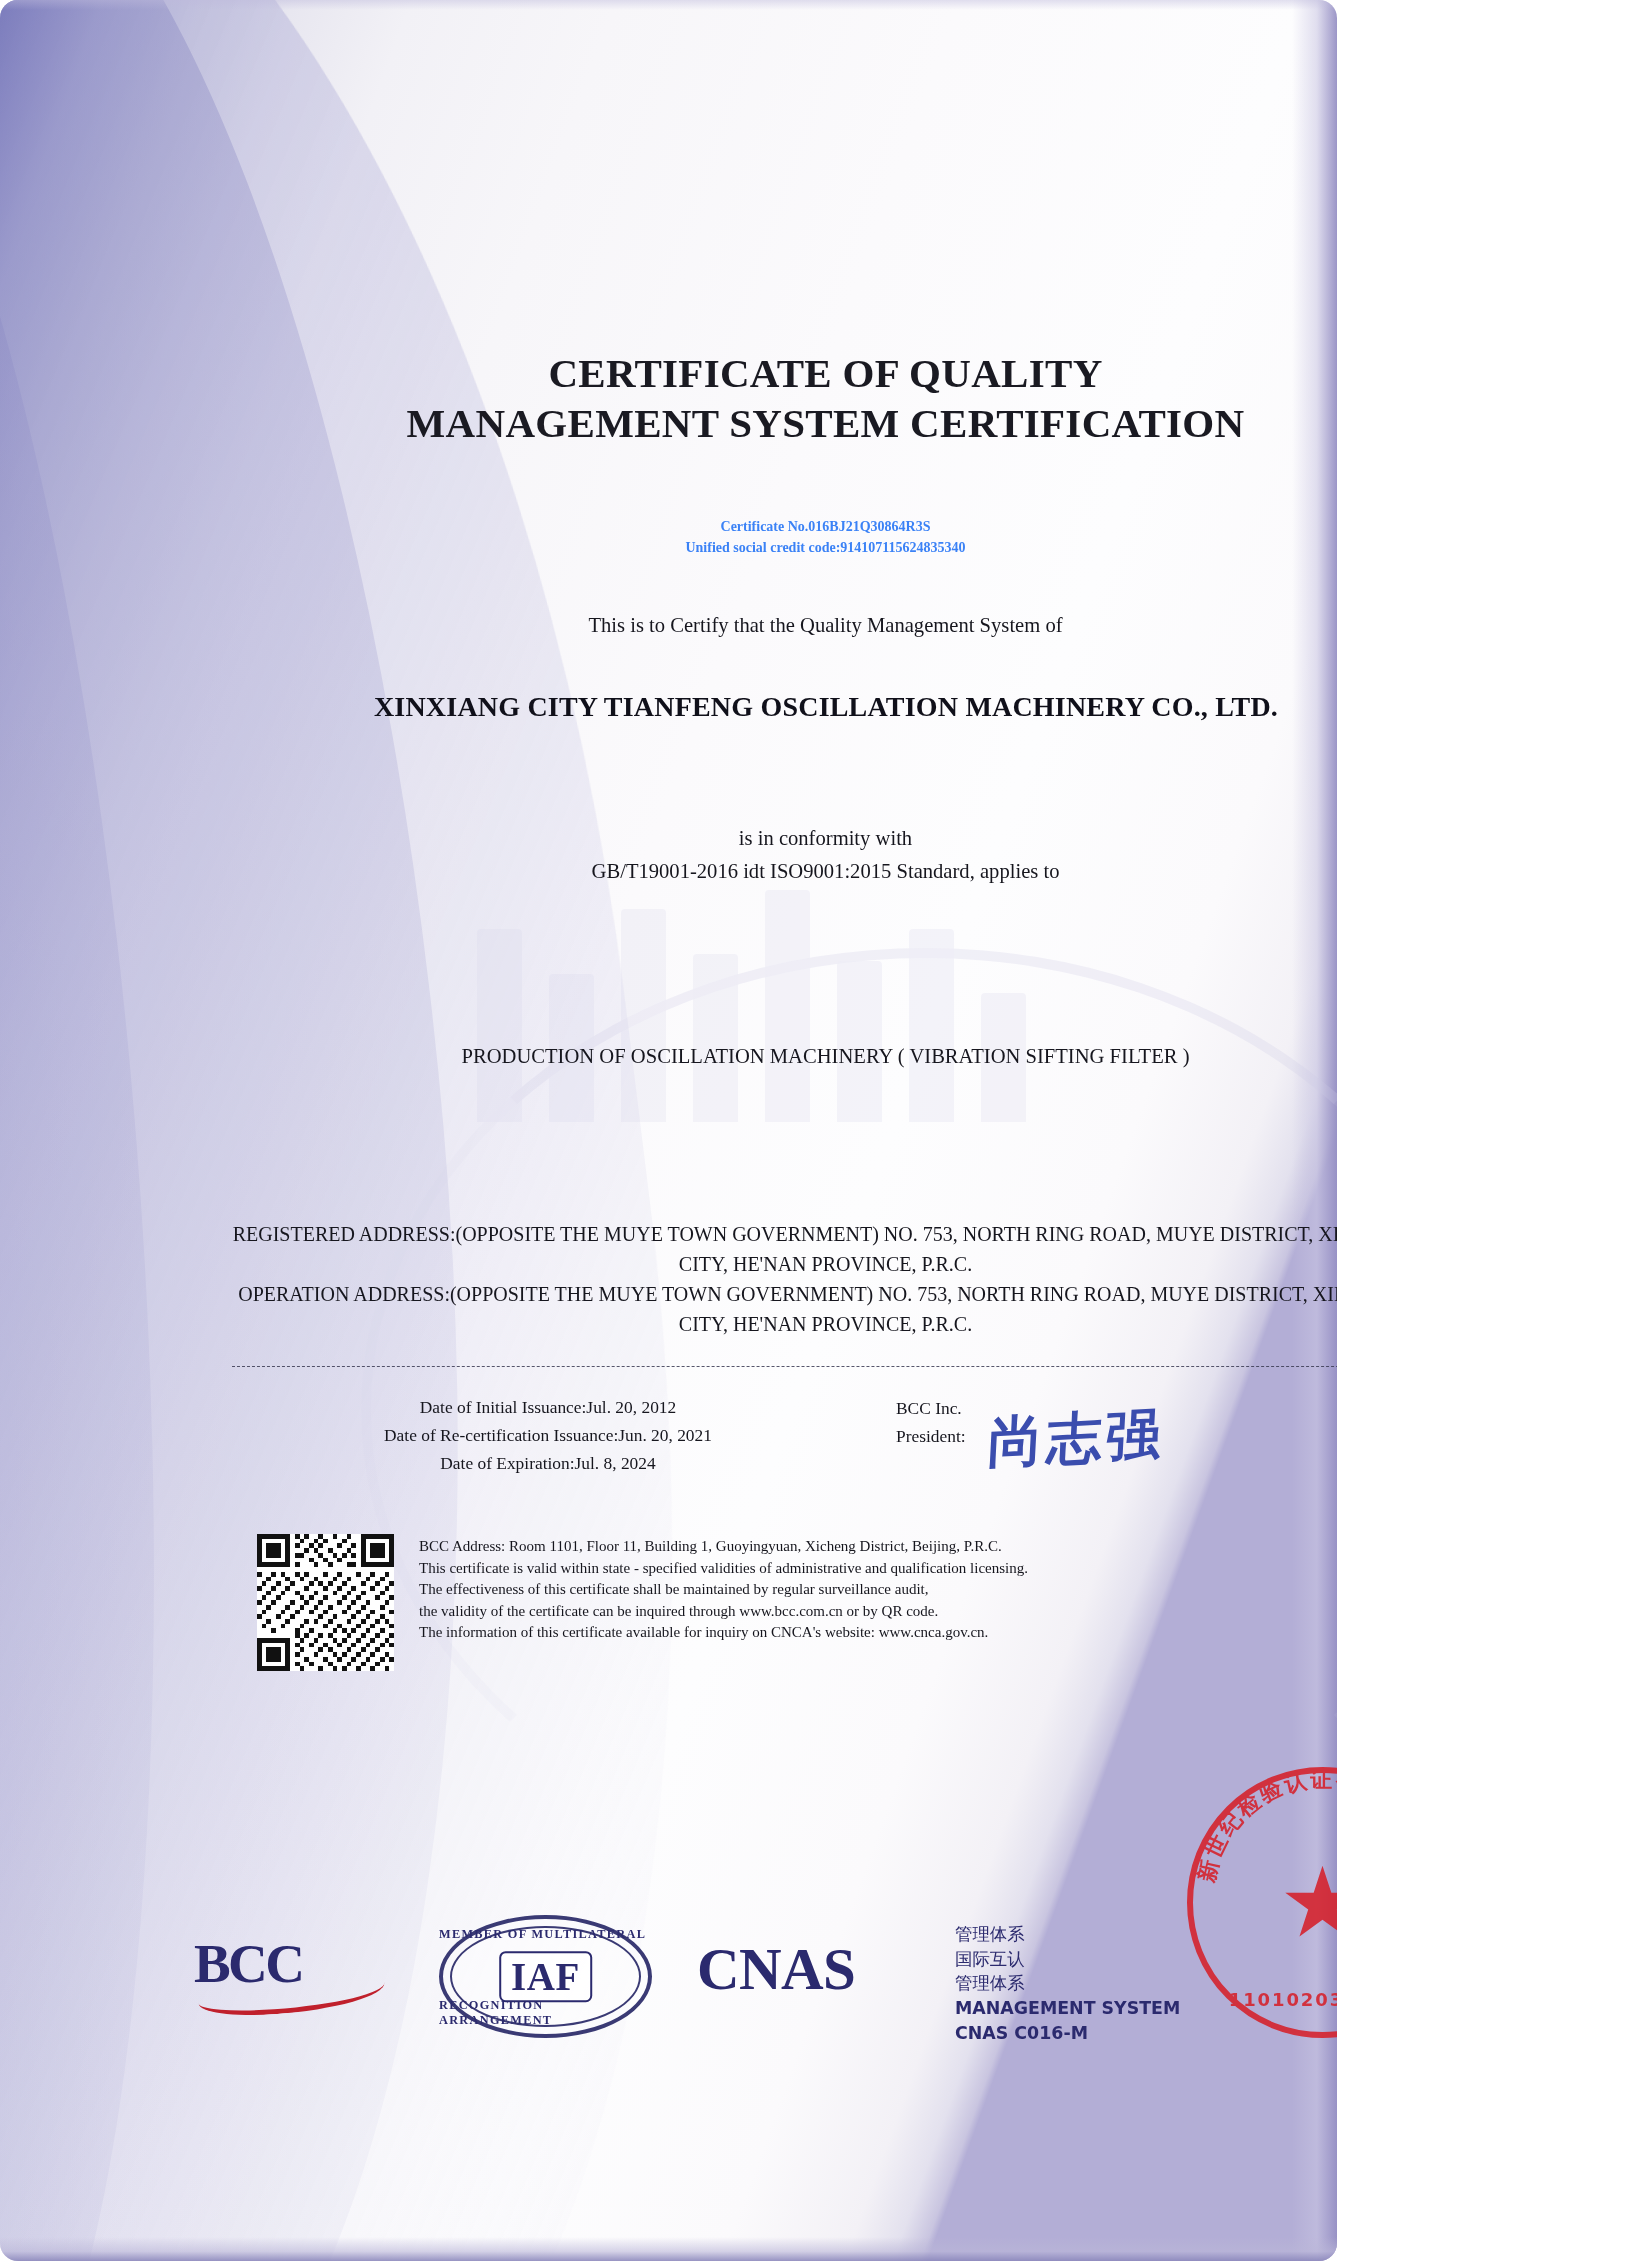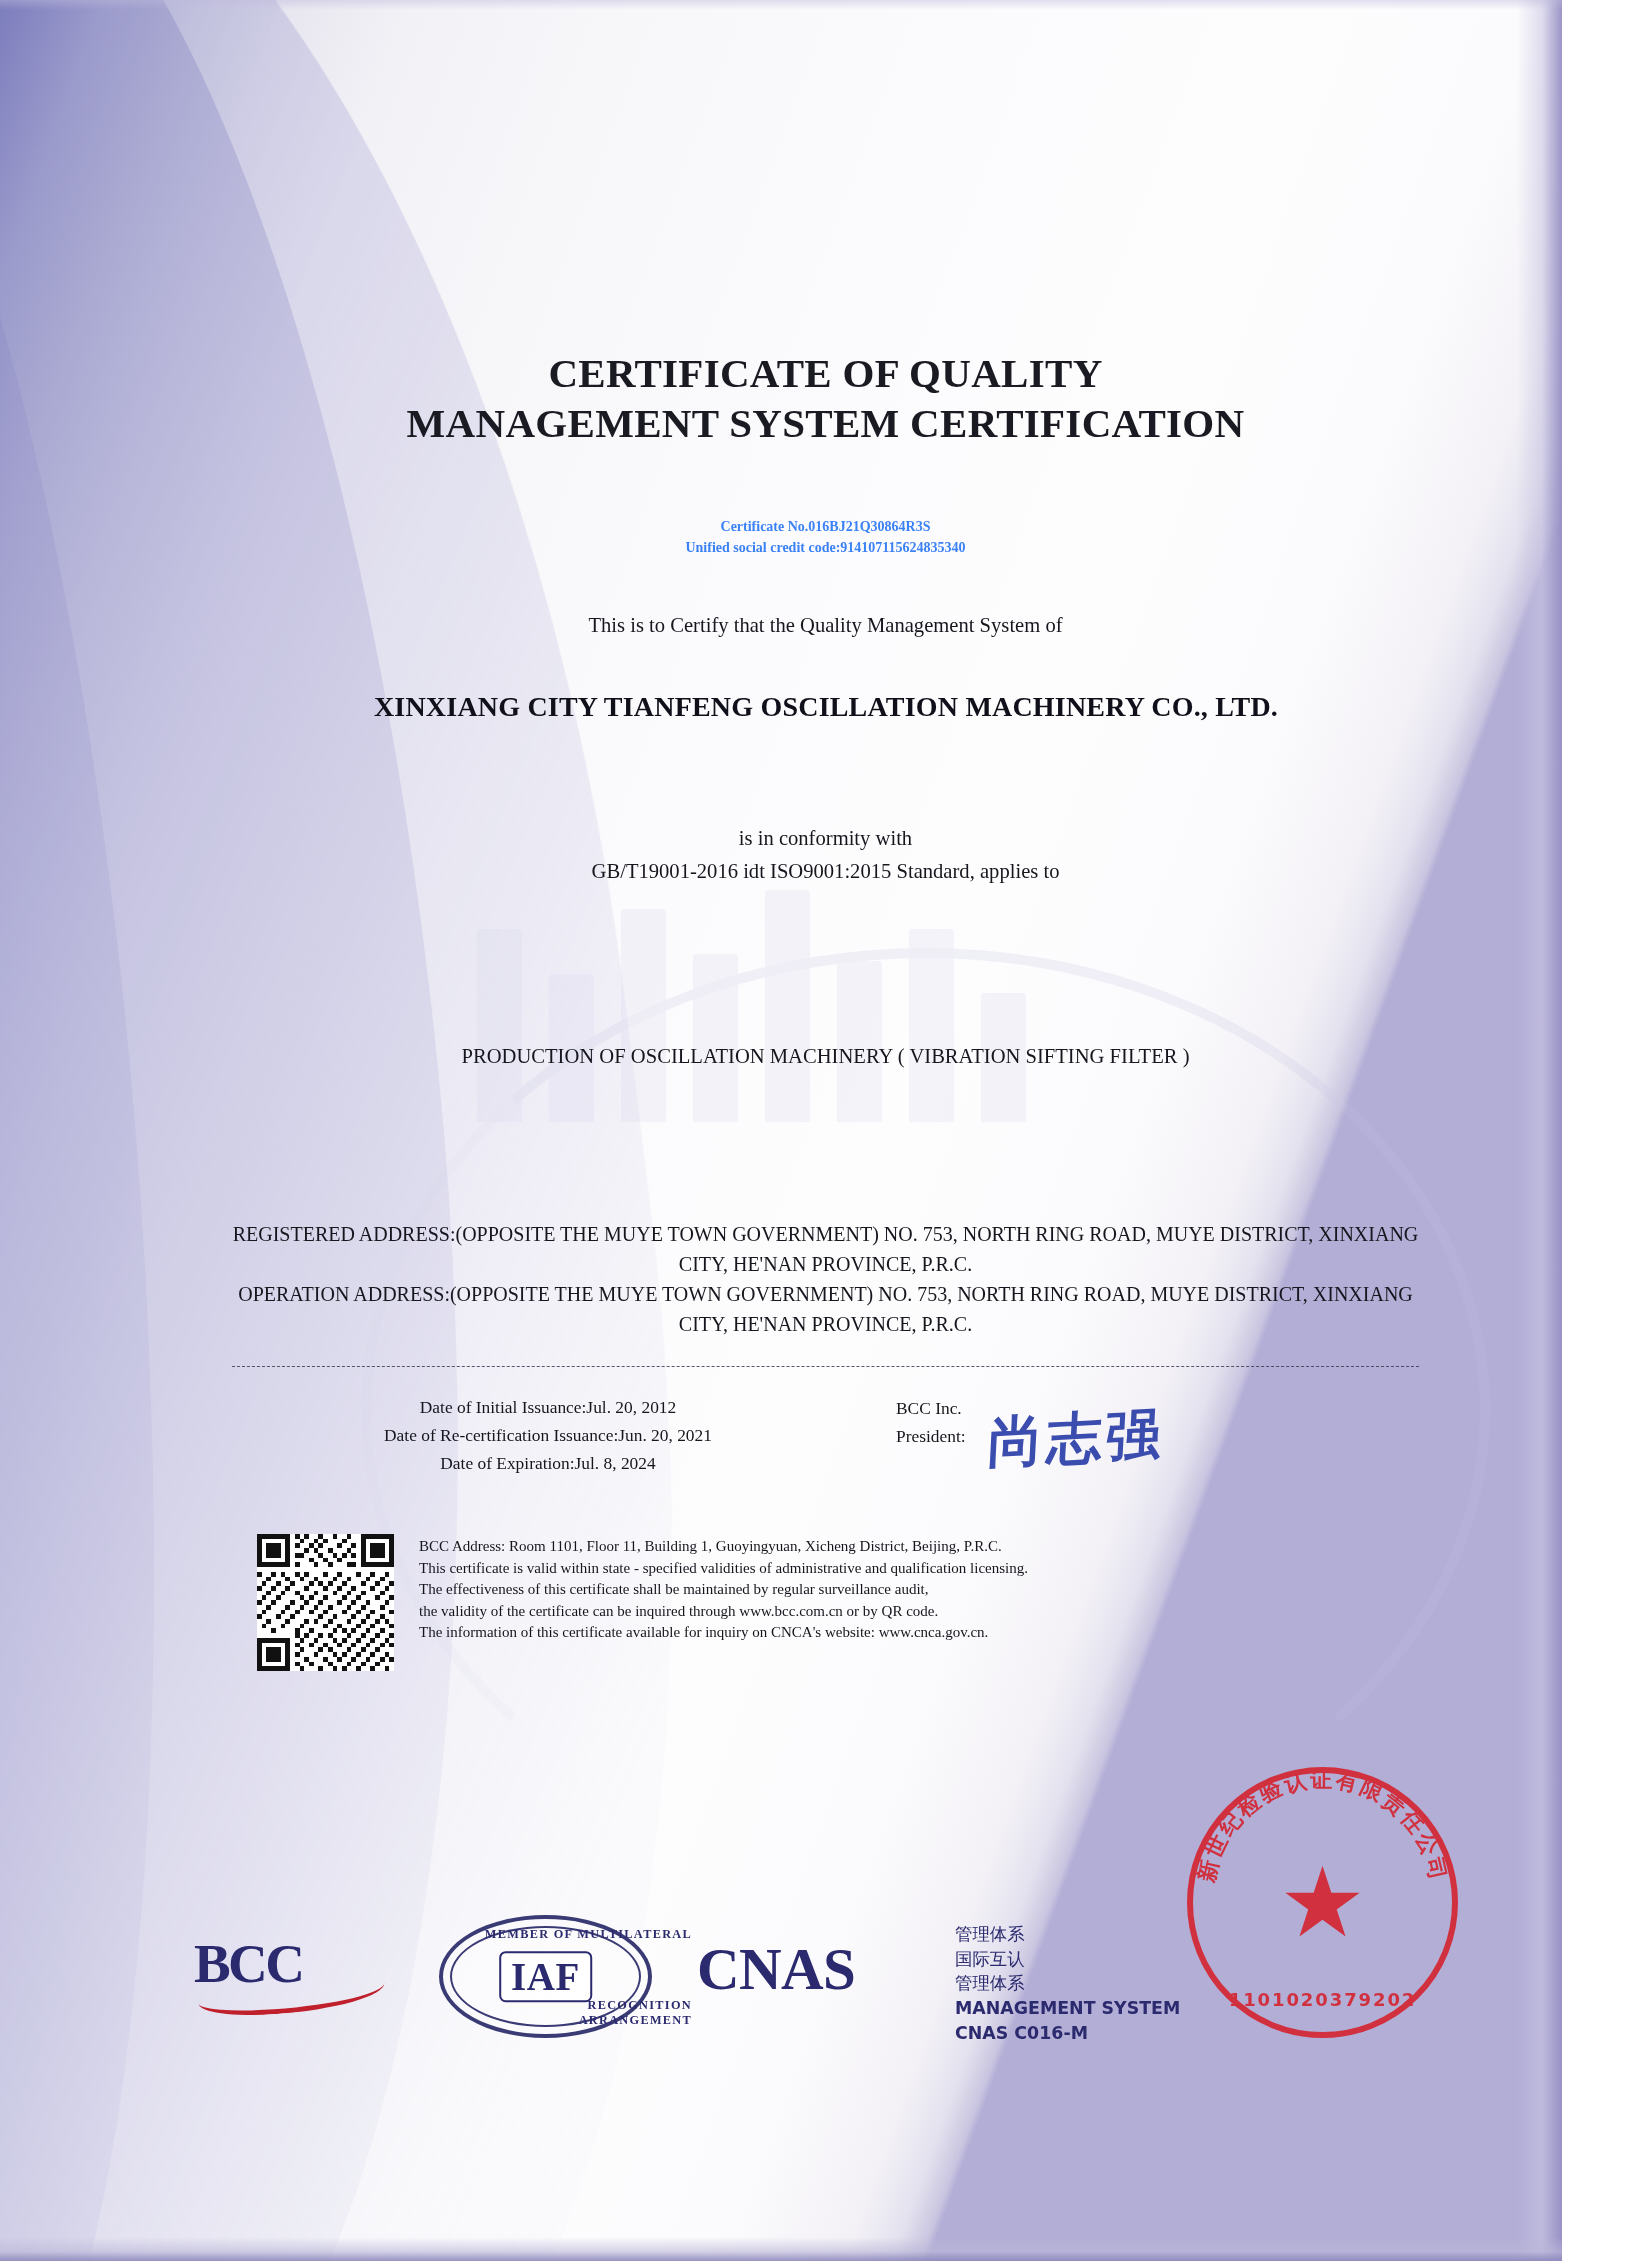--- a/index.html
+++ b/index.html
@@ -5,24 +5,25 @@
   html, body {
     margin: 0;
     padding: 0;
     background: #ffffff;
   }
   body {
     font-family: "Liberation Serif", serif;
   }
   .page {
     position: relative;
-    width: 1562px;
+    width: 1337px;
     height: 2261px;
     overflow: hidden;
     background: #ffffff;
+    border-radius: 18px;
   }
 
   
   .bg-base {
     position: absolute;
     inset: 0;
     background:
       linear-gradient(110deg,
         #6b6fb5 0px, #8d8fc6 39px, #b9bada 97px,
         #d6d6e6 187px, #e8e7f0 277px, #f2f1f6 387px,
@@ -323,26 +324,25 @@
     letter-spacing: 0.6px;
     background: #ffffffcc;
     padding: 1.3px 10.3px;
     border: 2.6px solid #2b2a6e;
     border-radius: 6.4px;
   }
   .iaf-top, .iaf-bottom {
     position: absolute;
     left: 0;
     width: 100%;
-    text-align: right;
+    text-align: left;
     font-size: 12.3px;
     font-weight: bold;
     color: #2b2a6e;
     letter-spacing: 1.3px;
-    margin-left: 40px;
   }
   .iaf-top { top: 11.6px; }
   .iaf-bottom { bottom: 10.3px; }
 
   .logo-cnas {
     position: absolute;
     left: 516px;
     top: 31px;
     font-family: "Liberation Serif", serif;
     font-size: 59px;

